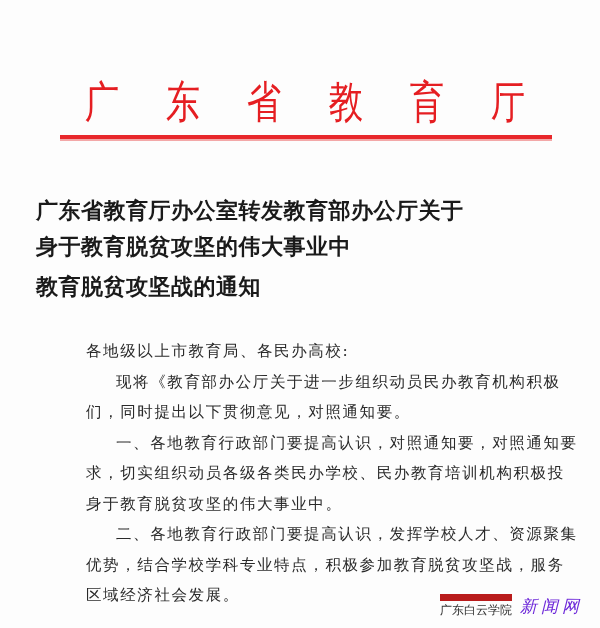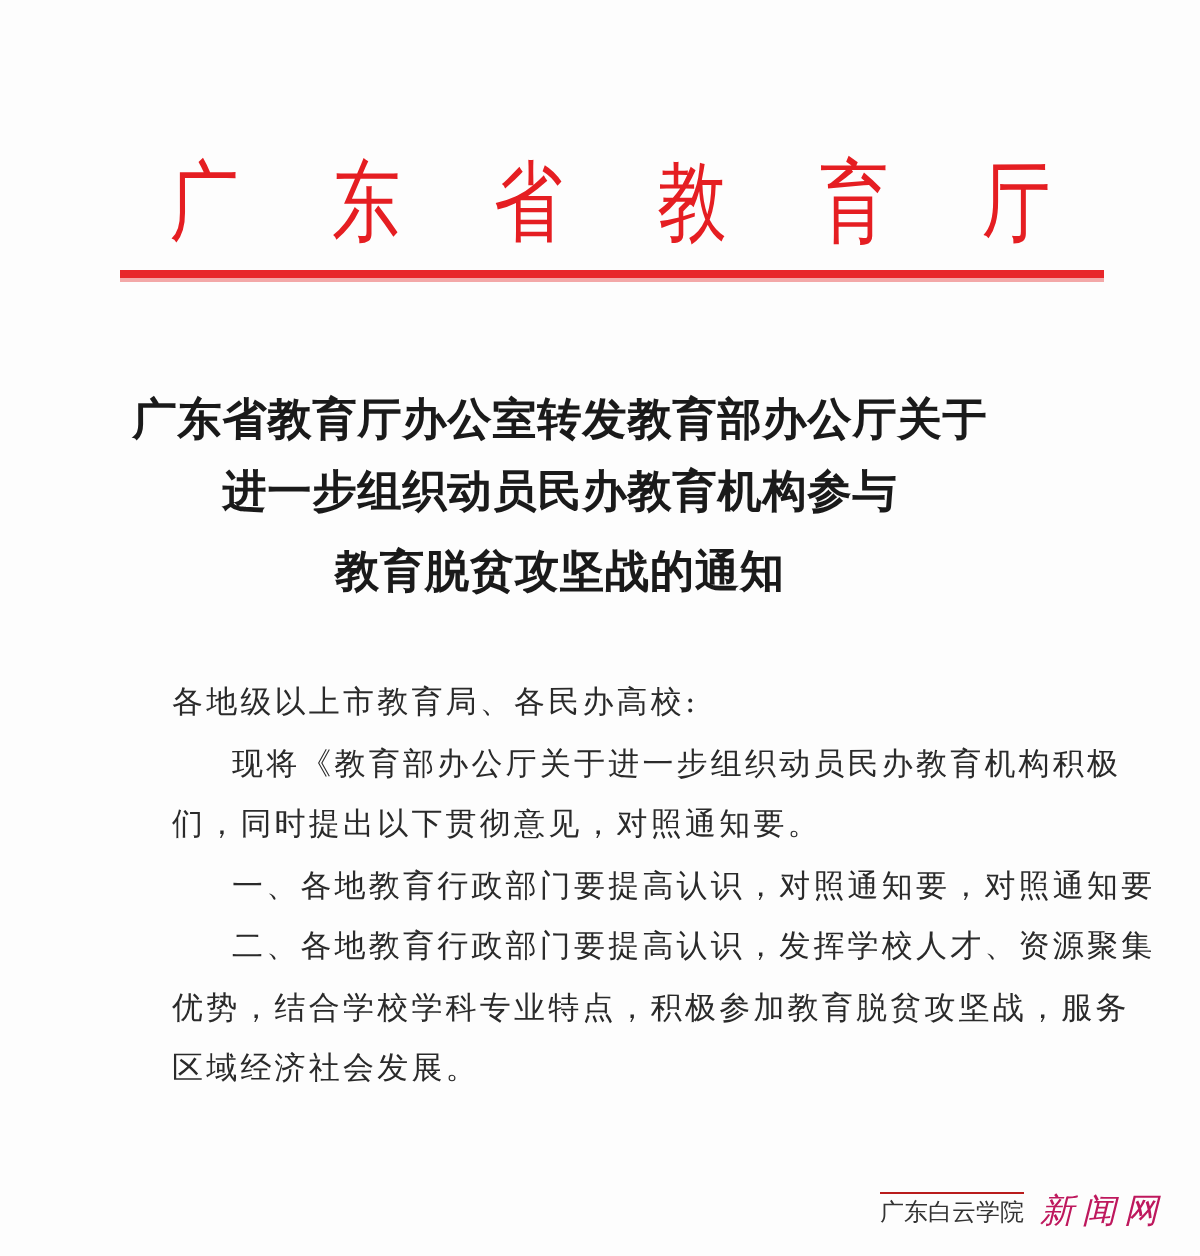--- a/index.html
+++ b/index.html
@@ -22,76 +22,78 @@
     position: absolute; left: 53px; top: 135px; width: 427px; height: 4px;
     background: #e8272b; width: 427px;
   }
   .red-rule { width: 427px; }
   .red-rule-shadow {
     position: absolute; left: 53px; top: 139px; width: 427px; height: 2px;
     background: #f3a8a8;
   }
   .title-block {
     position: absolute; left: 0; top: 192px; width: 556px;
-    text-align: center;
+    padding-left: 32px;
   }
   .title-line {
     font-size: 22px; font-weight: bold; color: #1a1a1a;
     line-height: 36px; letter-spacing: 0.5px;
     margin-left: 4px;
   }
   .body-block {
     position: absolute; left: 86px; top: 336px; width: 460px;
     color: #2a2a2a; font-size: 15.5px; line-height: 30.5px;
   }
   .body-line { white-space: nowrap; letter-spacing: 1.6px; }
   .indent { padding-left: 30px; }
   .watermark {
     position: absolute; left: 440px; top: 594px;
     display: flex; align-items: center; gap: 8px;
     color: #333;
   }
   .wm-school {
     font-family: Liberation Serif, serif;
-    font-size: 12px; letter-spacing: 0px; border-top: 1px solid #b91c1c; padding-top: 1px;
+    font-size: 12px; letter-spacing: 0px; border-top: 7px solid #b91c1c; padding-top: 1px;
   }
   .wm-news {
-    font-size: 17px; font-style: italic; letter-spacing: 4px; color: #be185d;
+    font-size: 17px; font-style: italic; letter-spacing: 4px; color: #6d28d9;
   }
 </style>
 </head>
 <body>
 
 <div class="org-header">
   <span class="org-char">广</span>
   <span class="org-char">东</span>
   <span class="org-char">省</span>
   <span class="org-char">教</span>
   <span class="org-char">育</span>
   <span class="org-char">厅</span>
 </div>
 <div class="red-rule" style="width:492px;left:60px;"></div>
 <div class="red-rule-shadow" style="width:492px;left:60px;"></div>
 
 <div class="title-block">
   <div class="title-line">广东省教育厅办公室转发教育部办公厅关于</div>
-  <div class="title-line">进一步组织动员民办教育机构参与</div>
+  <div class="title-line">身于教育脱贫攻坚的伟大事业中</div>
   <div class="title-line" style="margin-top:4px;">教育脱贫攻坚战的通知</div>
 </div>
 
 <div class="body-block">
   <div class="body-line">各地级以上市教育局、各民办高校:</div>
 
   <div>
     <div class="body-line indent">现将《教育部办公厅关于进一步组织动员民办教育机构积极</div>
     <div class="body-line">们，同时提出以下贯彻意见，对照通知要。</div>
   </div>
 
   <div>
     <div class="body-line indent">一、各地教育行政部门要提高认识，对照通知要，对照通知要</div>
+    <div class="body-line">求，切实组织动员各级各类民办学校、民办教育培训机构积极投</div>
+    <div class="body-line">身于教育脱贫攻坚的伟大事业中。</div>
   </div>
 
   <div>
     <div class="body-line indent">二、各地教育行政部门要提高认识，发挥学校人才、资源聚集</div>
     <div class="body-line">优势，结合学校学科专业特点，积极参加教育脱贫攻坚战，服务</div>
     <div class="body-line">区域经济社会发展。</div>
   </div>
 </div>
 
 <div class="watermark">

